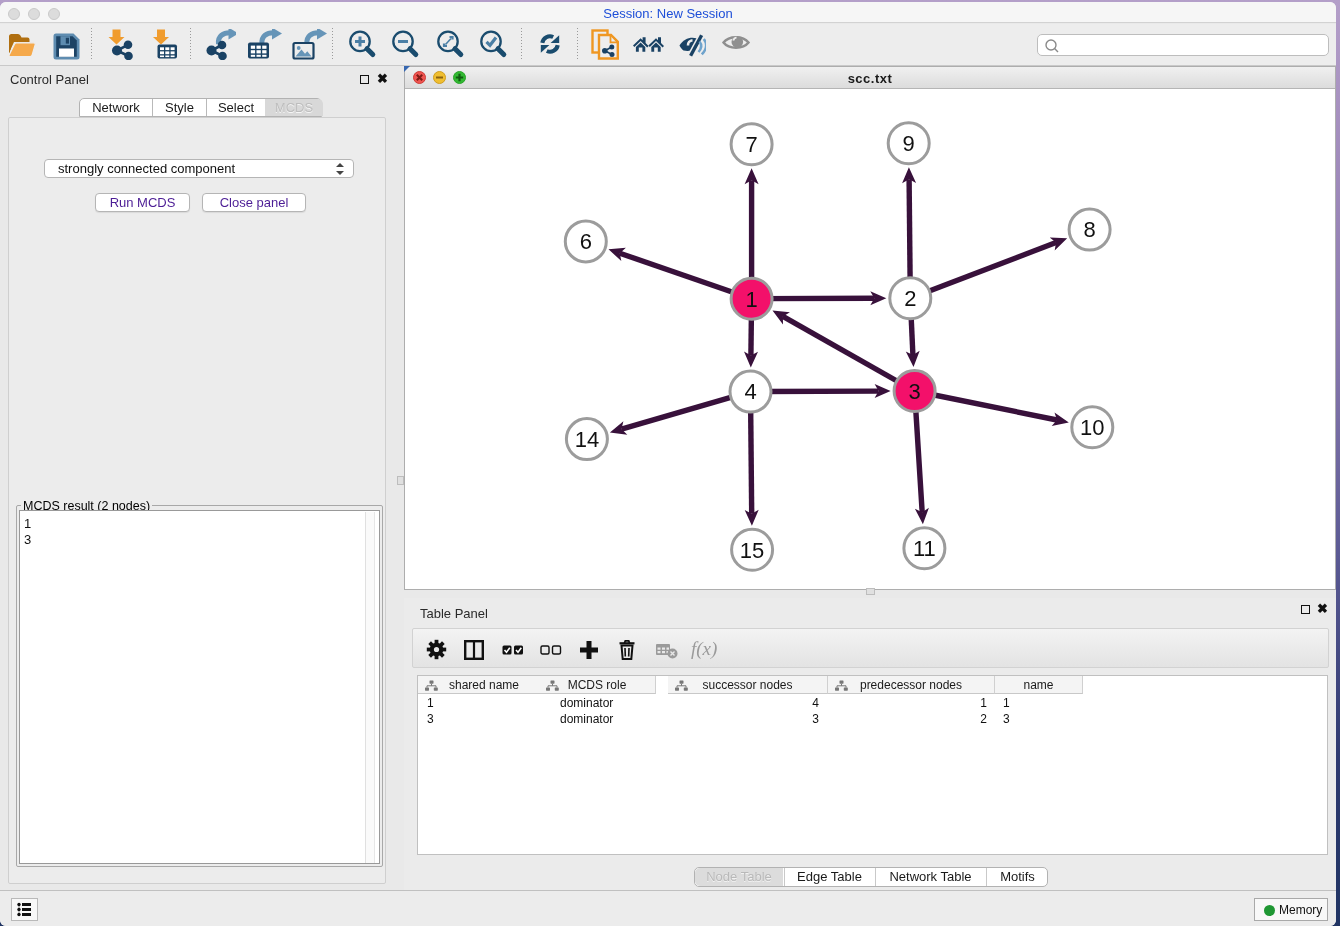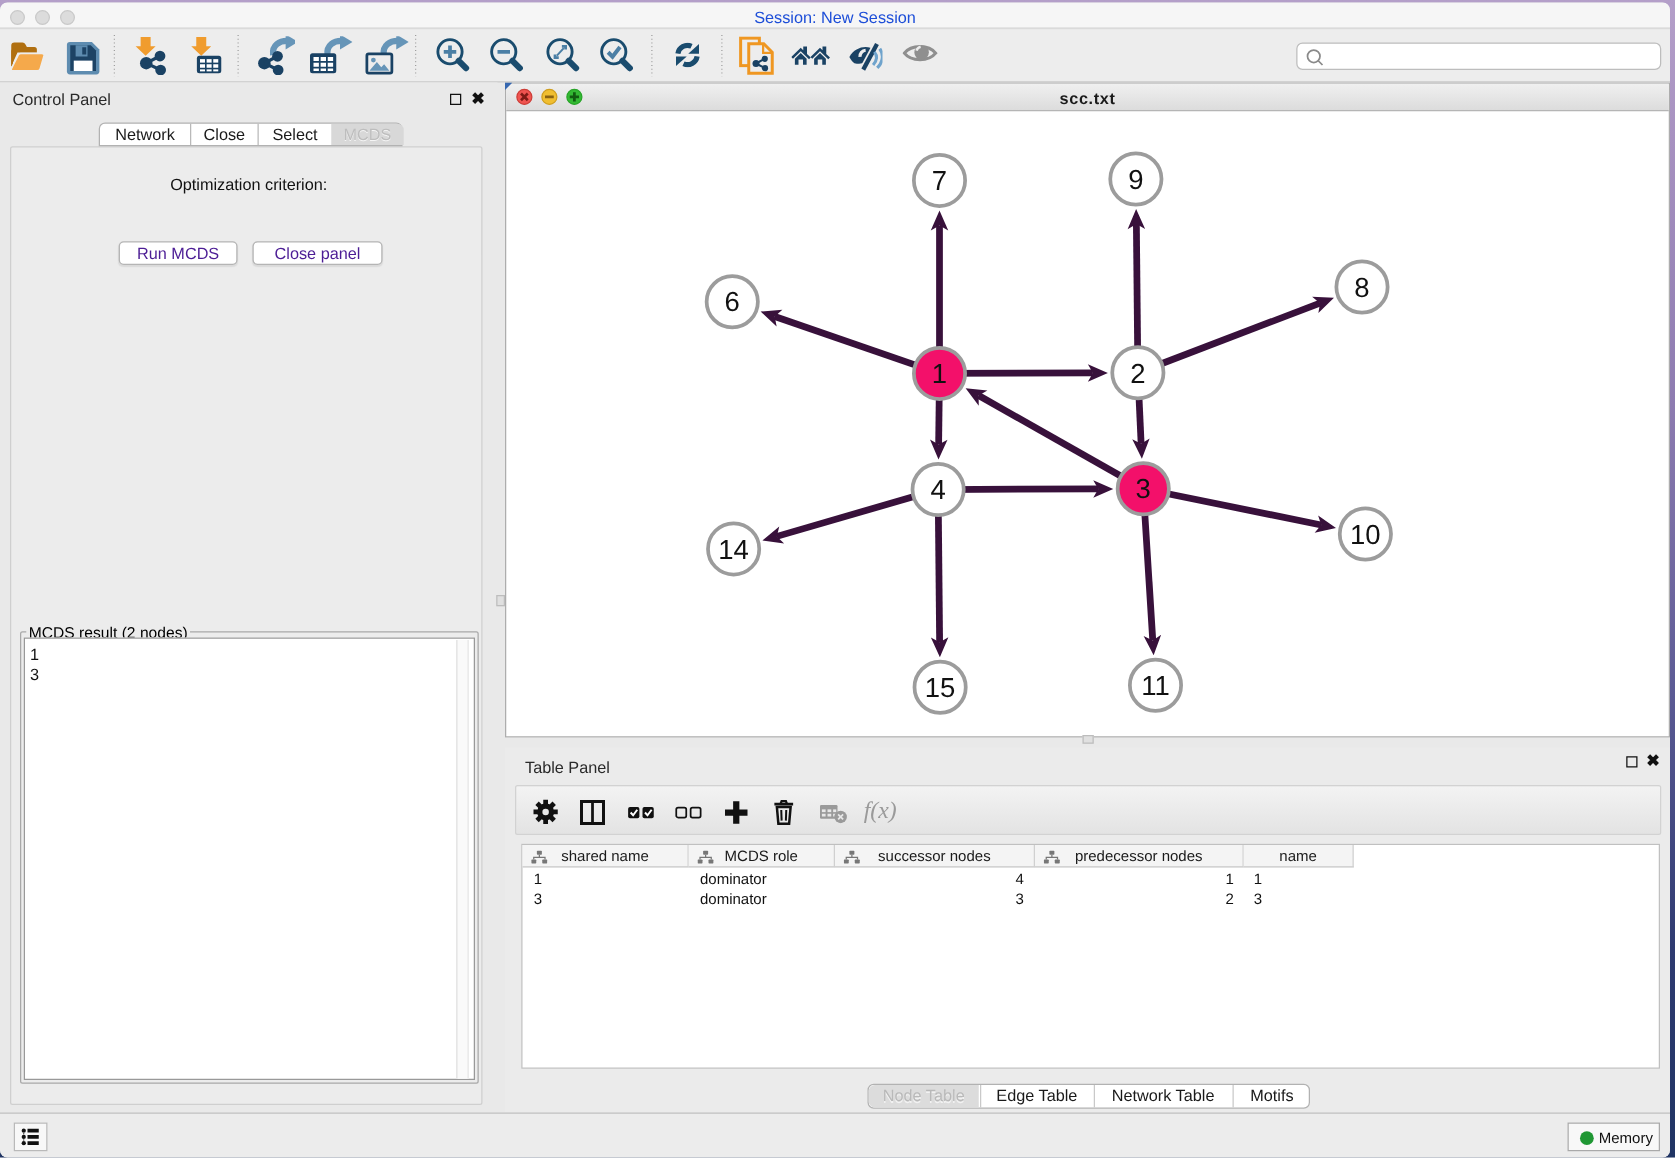--- a/index.html
+++ b/index.html
@@ -269,26 +269,31 @@
   </div>
 
   <div id="cpanel">
     <div id="cp-title">Control Panel</div>
     <div class="maxbox" style="left:360px;top:9px;"></div>
     <div class="closex" style="left:377px;top:5px;">✖</div>
     <div id="cp-content"></div>
     <div id="cp-tabs">
       <div class="cptab" style="left:0;width:72px;">Network</div>
       <div class="cptabdiv" style="left:72px;"></div>
-      <div class="cptab" style="left:73px;width:53px;">Close</div>
+      <div class="cptab" style="left:73px;width:53px;">Style</div>
       <div class="cptabdiv" style="left:126px;"></div>
       <div class="cptab" style="left:127px;width:58px;">Select</div>
       <div class="cptab" style="left:185px;width:58px;background:#d8d8d8;color:#bdbdbd;text-shadow:0 1px 0 #f5f5f5;border-radius:0 5px 0 0;">MCDS</div>
     </div>
-    <div id="opt-label">Optimization criterion:</div>
+    <div id="opt-select">strongly connected component
+      <svg width="12" height="14" style="position:absolute;right:7px;top:2px;">
+        <path d="M2 5 L6 1 L10 5 Z" fill="#444"></path>
+        <path d="M2 9 L6 13 L10 9 Z" fill="#444"></path>
+        </svg>
+    </div>
     <div class="cbtn" style="left:95px;width:95px;">Run MCDS</div>
     <div class="cbtn" style="left:202px;width:104px;">Close panel</div>
     <div id="fieldset">
       <div id="fs-border"></div>
       <div id="fs-legend">MCDS result (2 nodes)</div>
       <div id="fs-text">
           <div style="padding:5px 0 0 4px;line-height:16px;">1<br>3</div>
         <div id="fs-scroll"></div>
         </div>
     </div>
@@ -439,21 +444,21 @@
     </div>
     <div id="tbl">
 <div class="th" style="left:0px;width:133px;"><span style="position:absolute;left:7px;top:3px;"><svg width="13" height="12" viewBox="0 0 13 12">
               <g fill="#777">
 <rect x="4.5" y="0.5" width="4" height="3.2" rx="0.6"></rect>
 <rect x="0" y="7.5" width="4" height="3.2" rx="0.6"></rect>
 <rect x="8.8" y="7.5" width="4" height="3.2" rx="0.6"></rect>
 <path d="M6.5 3.7 L6.5 5.8 M2 7.5 L2 5.8 L11 5.8 L11 7.5" stroke="#777" stroke-width="1" fill="none"></path>
 </g>
             </svg></span>shared name</div>
-<div class="th" style="left:133px;width:117px;"><span style="position:absolute;left:7px;top:3px;"><svg width="13" height="12" viewBox="0 0 13 12">
+<div class="th" style="left:121px;width:117px;"><span style="position:absolute;left:7px;top:3px;"><svg width="13" height="12" viewBox="0 0 13 12">
               <g fill="#777">
 <rect x="4.5" y="0.5" width="4" height="3.2" rx="0.6"></rect>
 <rect x="0" y="7.5" width="4" height="3.2" rx="0.6"></rect>
 <rect x="8.8" y="7.5" width="4" height="3.2" rx="0.6"></rect>
 <path d="M6.5 3.7 L6.5 5.8 M2 7.5 L2 5.8 L11 5.8 L11 7.5" stroke="#777" stroke-width="1" fill="none"></path>
 </g>
             </svg></span>MCDS role</div>
 <div class="th" style="left:250px;width:160px;"><span style="position:absolute;left:7px;top:3px;"><svg width="13" height="12" viewBox="0 0 13 12">
               <g fill="#777">
 <rect x="4.5" y="0.5" width="4" height="3.2" rx="0.6"></rect>

